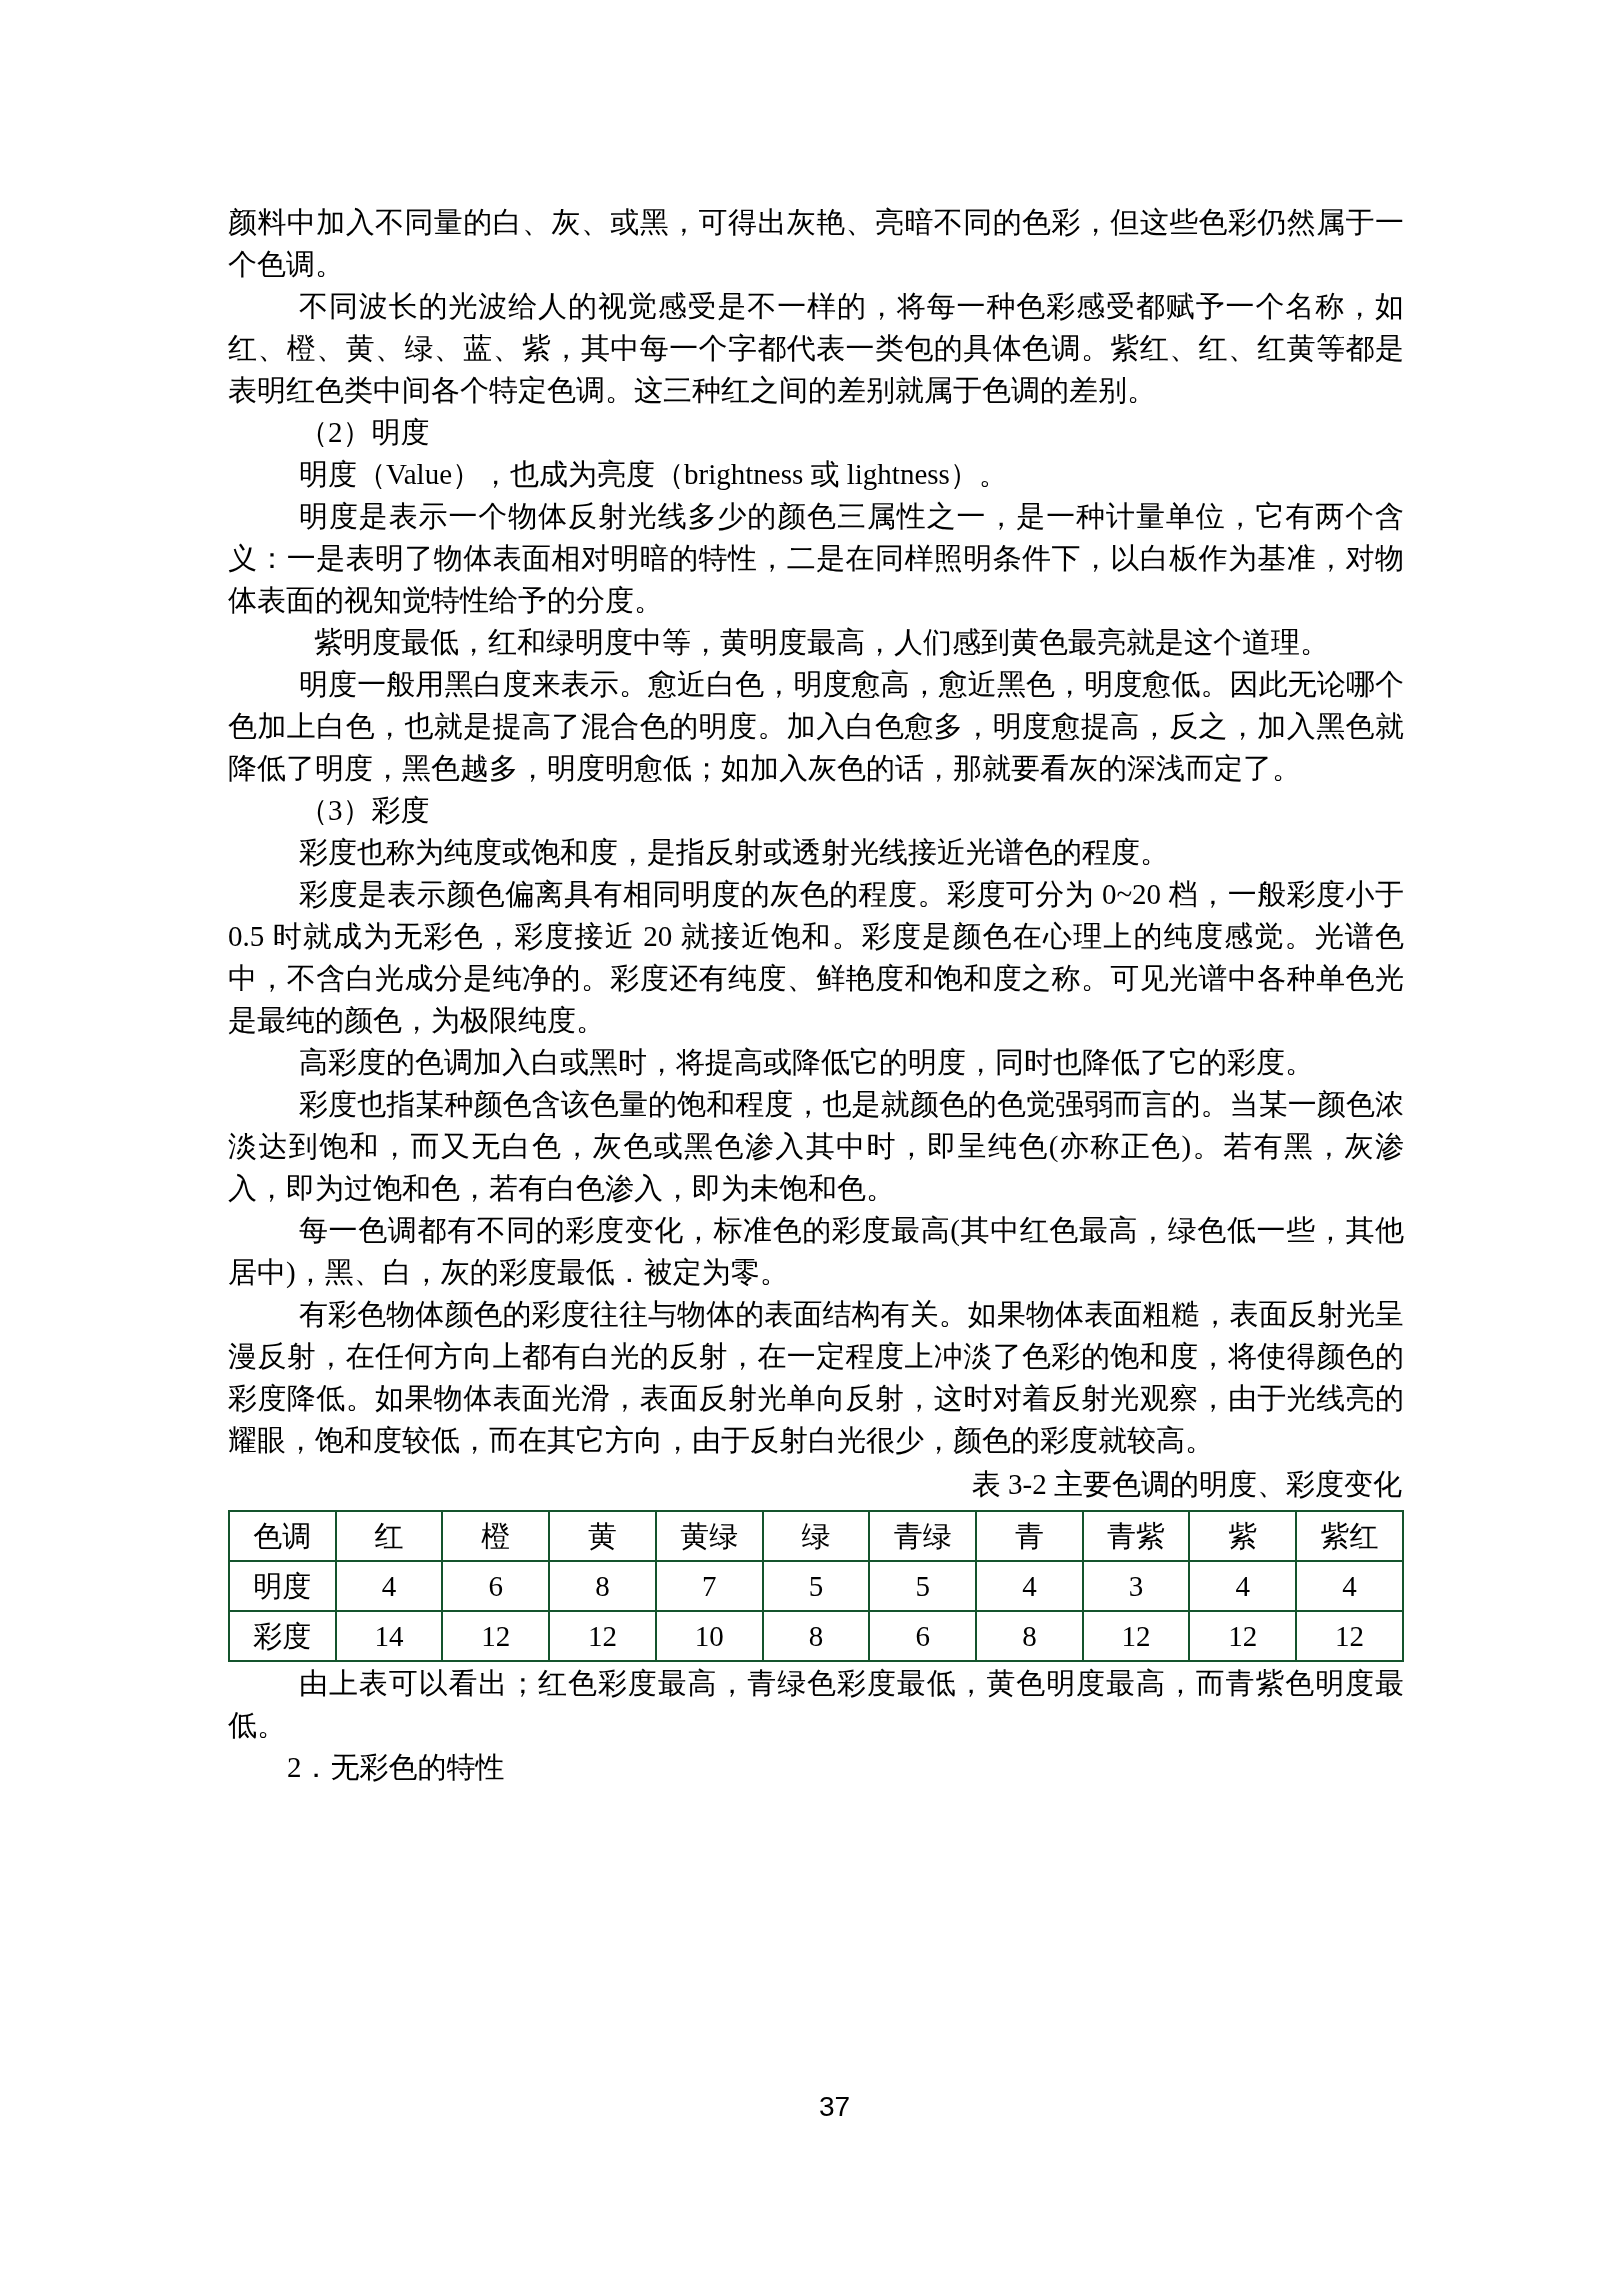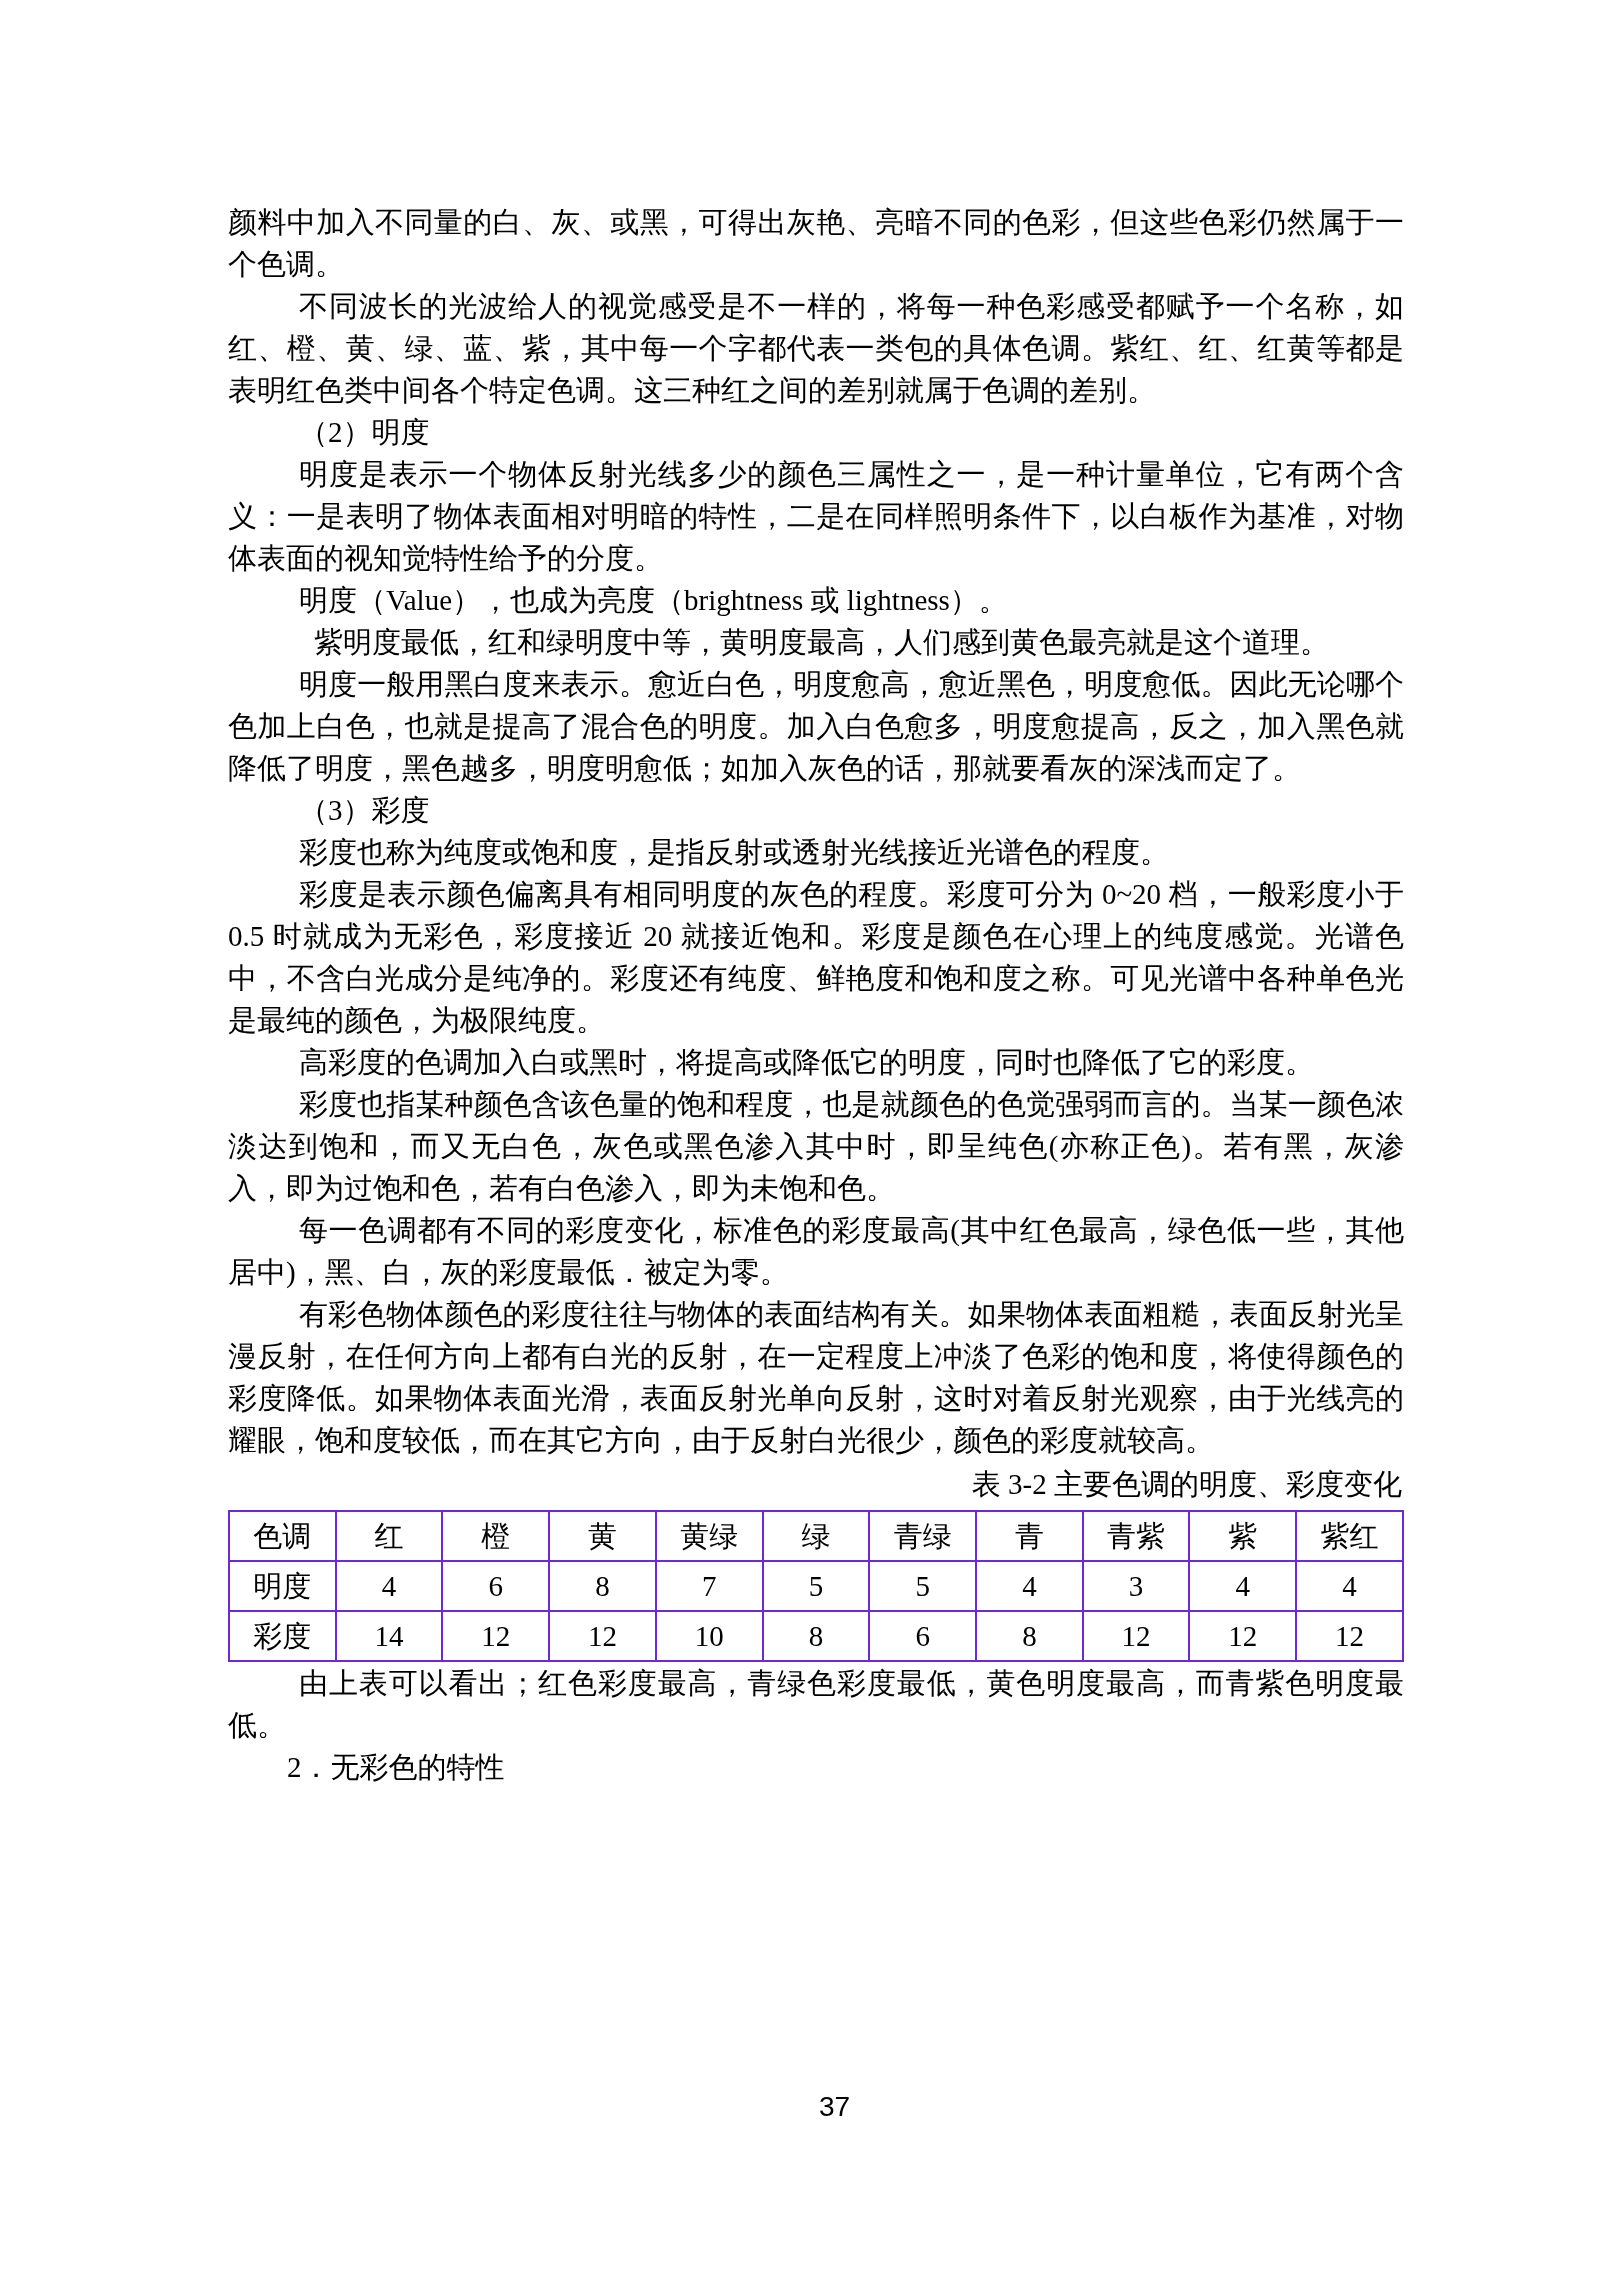--- a/index.html
+++ b/index.html
@@ -31,21 +31,21 @@
     text-align: right;
   }
   table.tone-table {
     border-collapse: collapse;
     table-layout: fixed;
     width: 1176px;
     margin: 4.9px 0 0 0;
     border: 2.9px solid #000;
   }
   table.tone-table td {
-    border: 2px solid #6d28d9;
+    border: 2px solid #14532d;
     height: 48px;
     text-align: center;
     vertical-align: middle;
     font-size: 29px;
     padding: 0;
   }
   .after-table { margin-top: 49px; }
   p.para.small-indent { text-indent: 59px; }
   .page-number {
     position: absolute;
@@ -61,22 +61,22 @@
 </head>
 <body>
 
 <div class="page">
 
   <div class="text-block">
 
     <p class="para no-indent">颜料中加入不同量的白、灰、或黑，可得出灰艳、亮暗不同的色彩，但这些色彩仍然属于一个色调。</p>
     <p class="para">不同波长的光波给人的视觉感受是不一样的，将每一种色彩感受都赋予一个名称，如红、橙、黄、绿、蓝、紫，其中每一个字都代表一类包的具体色调。紫红、红、红黄等都是表明红色类中间各个特定色调。这三种红之间的差别就属于色调的差别。</p>
     <p class="para">（2）明度</p>
+    <p class="para">明度（Value），也成为亮度（brightness 或 lightness）。</p>
     <p class="para">明度是表示一个物体反射光线多少的颜色三属性之一，是一种计量单位，它有两个含义：一是表明了物体表面相对明暗的特性，二是在同样照明条件下，以白板作为基准，对物体表面的视知觉特性给予的分度。</p>
-    <p class="para">明度（Value），也成为亮度（brightness 或 lightness）。</p>
     <p class="para wide-indent">紫明度最低，红和绿明度中等，黄明度最高，人们感到黄色最亮就是这个道理。</p>
     <p class="para">明度一般用黑白度来表示。愈近白色，明度愈高，愈近黑色，明度愈低。因此无论哪个色加上白色，也就是提高了混合色的明度。加入白色愈多，明度愈提高，反之，加入黑色就降低了明度，黑色越多，明度明愈低；如加入灰色的话，那就要看灰的深浅而定了。</p>
     <p class="para">（3）彩度</p>
     <p class="para">彩度也称为纯度或饱和度，是指反射或透射光线接近光谱色的程度。</p>
     <p class="para">彩度是表示颜色偏离具有相同明度的灰色的程度。彩度可分为 0~20 档，一般彩度小于 0.5 时就成为无彩色，彩度接近 20 就接近饱和。彩度是颜色在心理上的纯度感觉。光谱色中，不含白光成分是纯净的。彩度还有纯度、鲜艳度和饱和度之称。可见光谱中各种单色光是最纯的颜色，为极限纯度。</p>
     <p class="para">高彩度的色调加入白或黑时，将提高或降低它的明度，同时也降低了它的彩度。</p>
     <p class="para">彩度也指某种颜色含该色量的饱和程度，也是就颜色的色觉强弱而言的。当某一颜色浓淡达到饱和，而又无白色，灰色或黑色渗入其中时，即呈纯色(亦称正色)。若有黑，灰渗入，即为过饱和色，若有白色渗入，即为未饱和色。</p>
     <p class="para">每一色调都有不同的彩度变化，标准色的彩度最高(其中红色最高，绿色低一些，其他居中)，黑、白，灰的彩度最低．被定为零。</p>
     <p class="para">有彩色物体颜色的彩度往往与物体的表面结构有关。如果物体表面粗糙，表面反射光呈漫反射，在任何方向上都有白光的反射，在一定程度上冲淡了色彩的饱和度，将使得颜色的彩度降低。如果物体表面光滑，表面反射光单向反射，这时对着反射光观察，由于光线亮的耀眼，饱和度较低，而在其它方向，由于反射白光很少，颜色的彩度就较高。</p>
 

